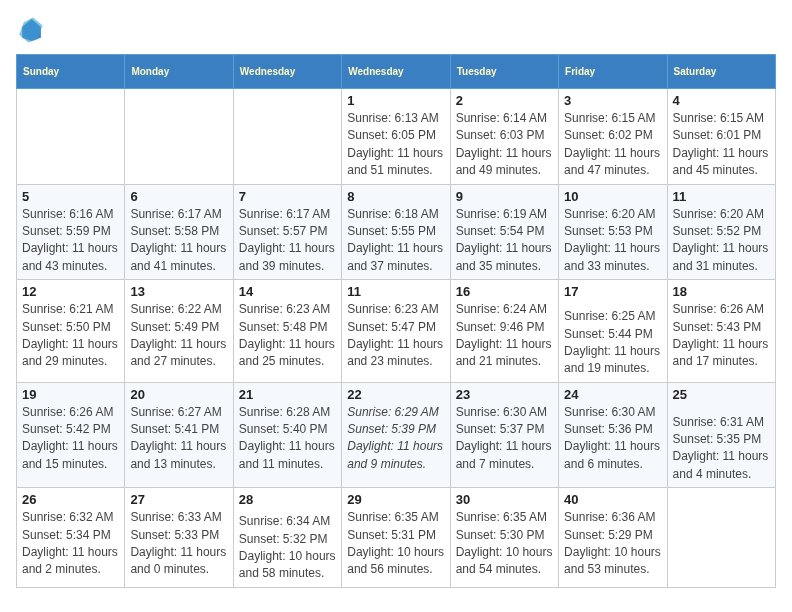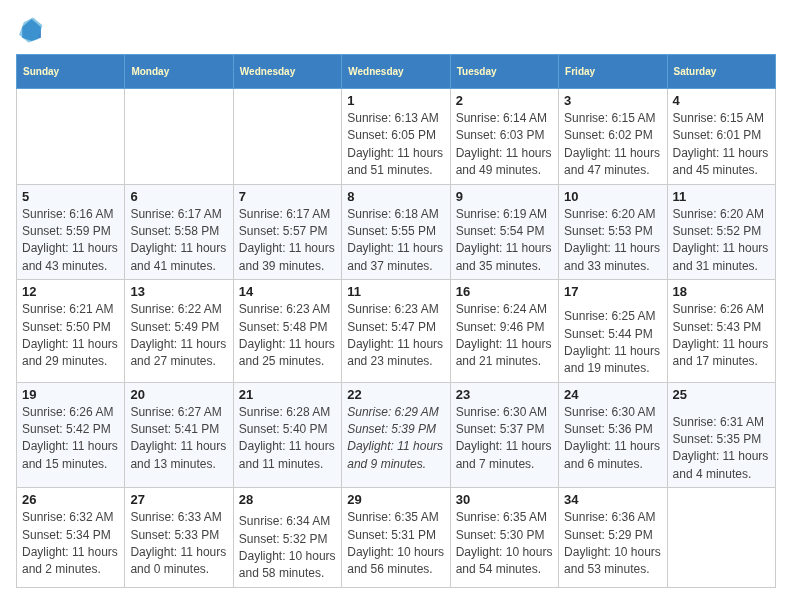--- a/index.html
+++ b/index.html
@@ -340,21 +340,21 @@
 and 56 minutes.</div>
         </td>
         <td>
           <div class="day-number">30</div>
           <div class="day-info" style="white-space: pre-line;">Sunrise: 6:35 AM
 Sunset: 5:30 PM
 Daylight: 10 hours
 and 54 minutes.</div>
         </td>
         <td>
-          <div class="day-number">34</div>
+          <div class="day-number">40</div>
           <div class="day-info" style="white-space: pre-line;">Sunrise: 6:36 AM
 Sunset: 5:29 PM
 Daylight: 10 hours
 and 53 minutes.</div>
         </td>
         <td class="empty-cell"></td>
       </tr>
     </tbody>
 </table>
 

